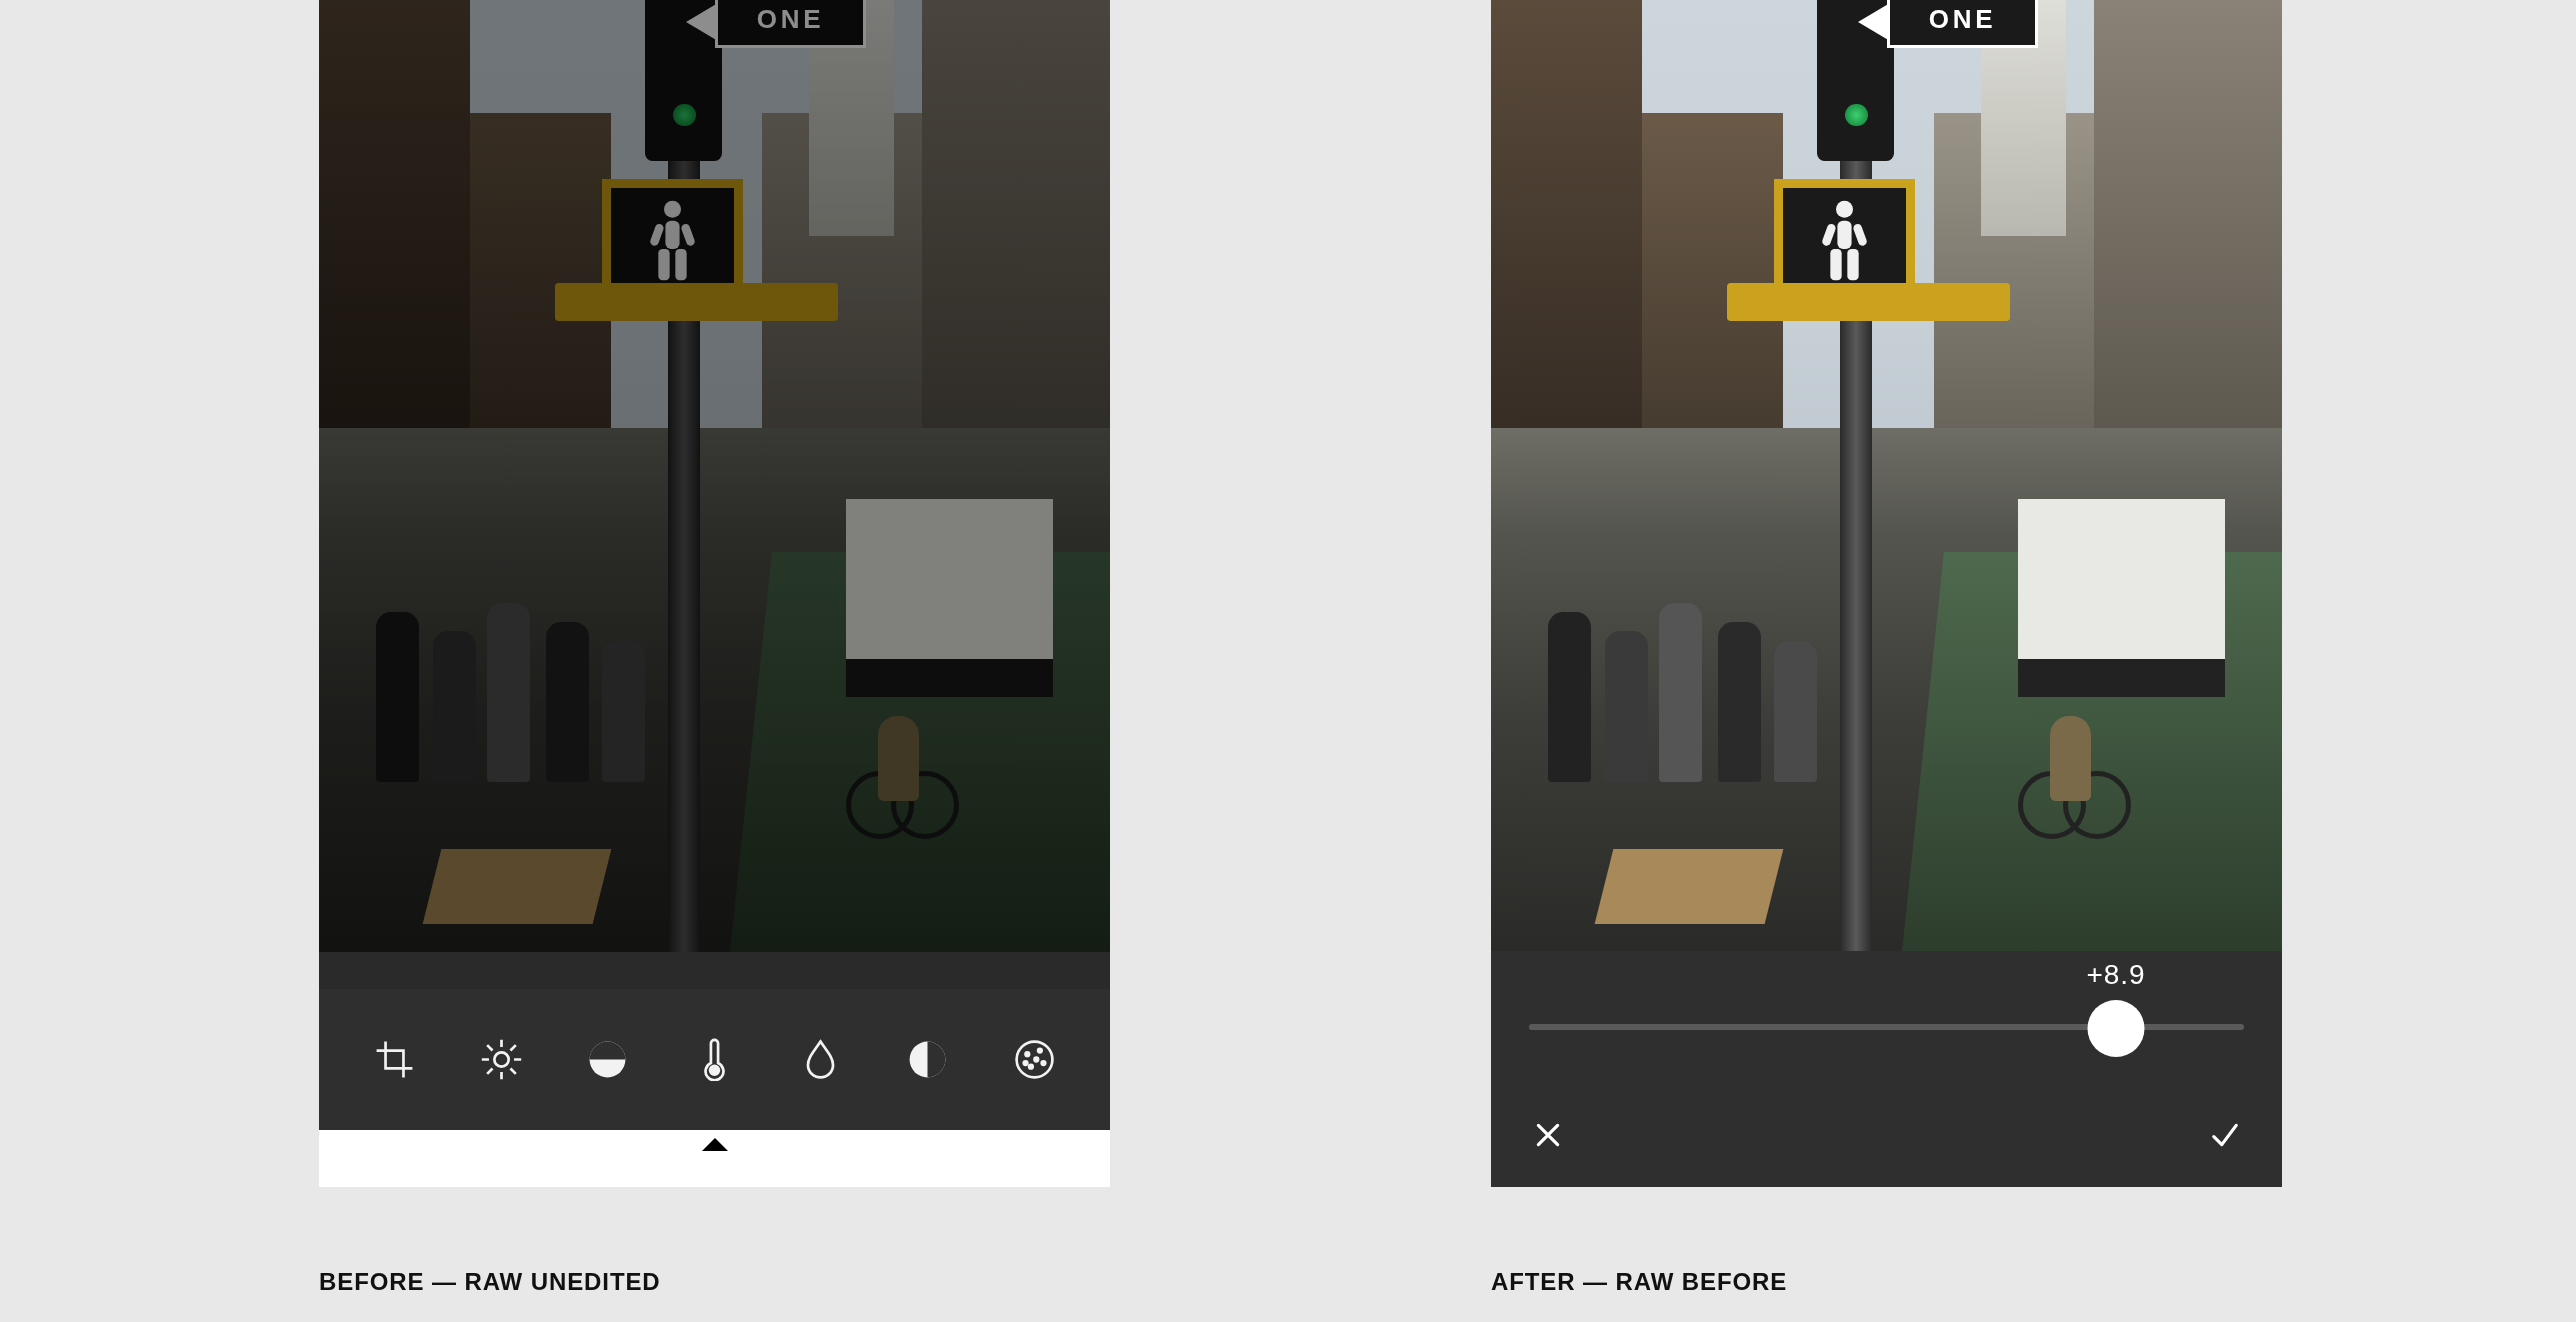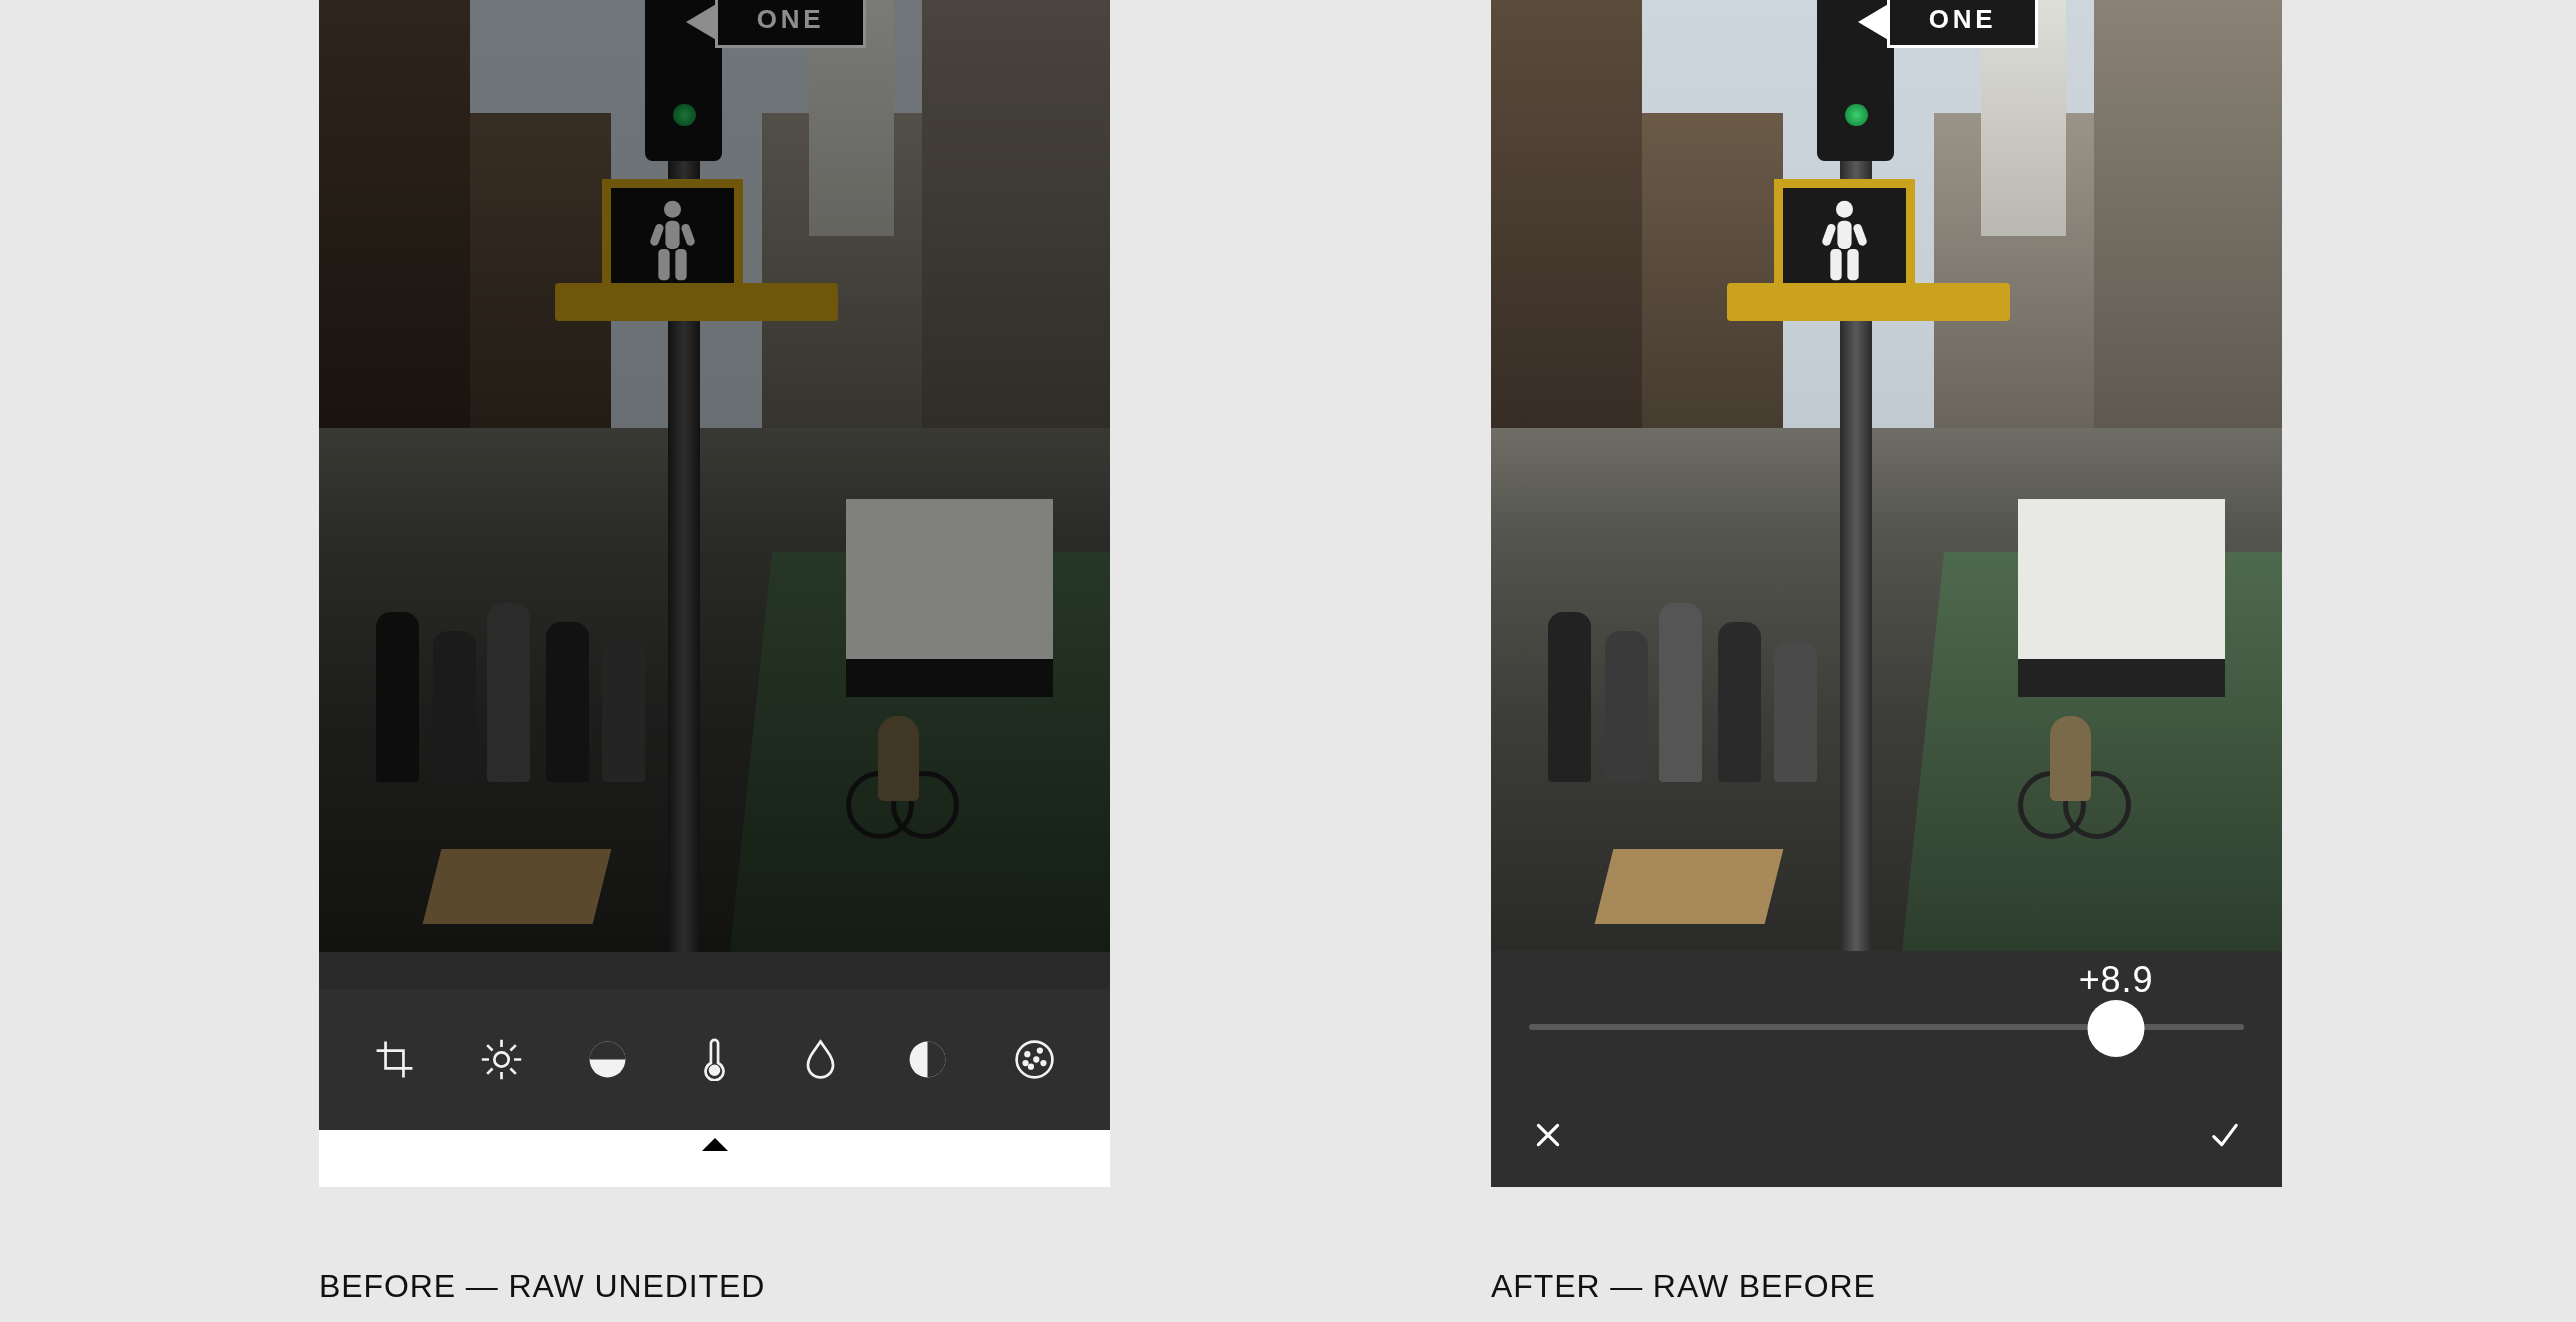--- a/index.html
+++ b/index.html
@@ -235,21 +235,21 @@
   }
   .slider-knob{
     position:absolute; top:49px;
     width:57px; height:57px; border-radius:50%;
     background:#ffffff;
     transform:translateX(-50%);
   }
   .slider-value{
     position:absolute; top:7.5px;
     transform:translateX(-50%);
-    color:#ffffff; font-size:36px; font-weight:500;
+    color:#ffffff; font-size:28px; font-weight:500;
     letter-spacing:0.9px;
   }
   .confirm-bar{
     position:absolute; left:0; right:0; bottom:0; height:104px;
     background:var(--bar-bg);
     display:flex; align-items:center; justify-content:space-between;
     padding:0 38px;
     color:#fff;
   }
   .confirm-bar .lbl{
@@ -260,22 +260,22 @@
     width:38px;height:38px; display:flex;align-items:center;justify-content:center;
     cursor:pointer;
   }
   .iconbtn svg{ width:32px;height:32px; stroke:#fff; stroke-width:4; fill:none;
                 stroke-linecap:round; stroke-linejoin:round;}
 
   
   .caption{
     position:absolute;
     top:1268px;
-    font-size:32px;
-    font-weight:400;
+    font-size:24px;
+    font-weight:700;
     letter-spacing:0.9px;
     color:var(--caption);
   }
   .caption-left  { left:309px; }
   .caption-right { left:1481px; }
 </style>
 </head>
 <body>
 
 <div class="stage">

